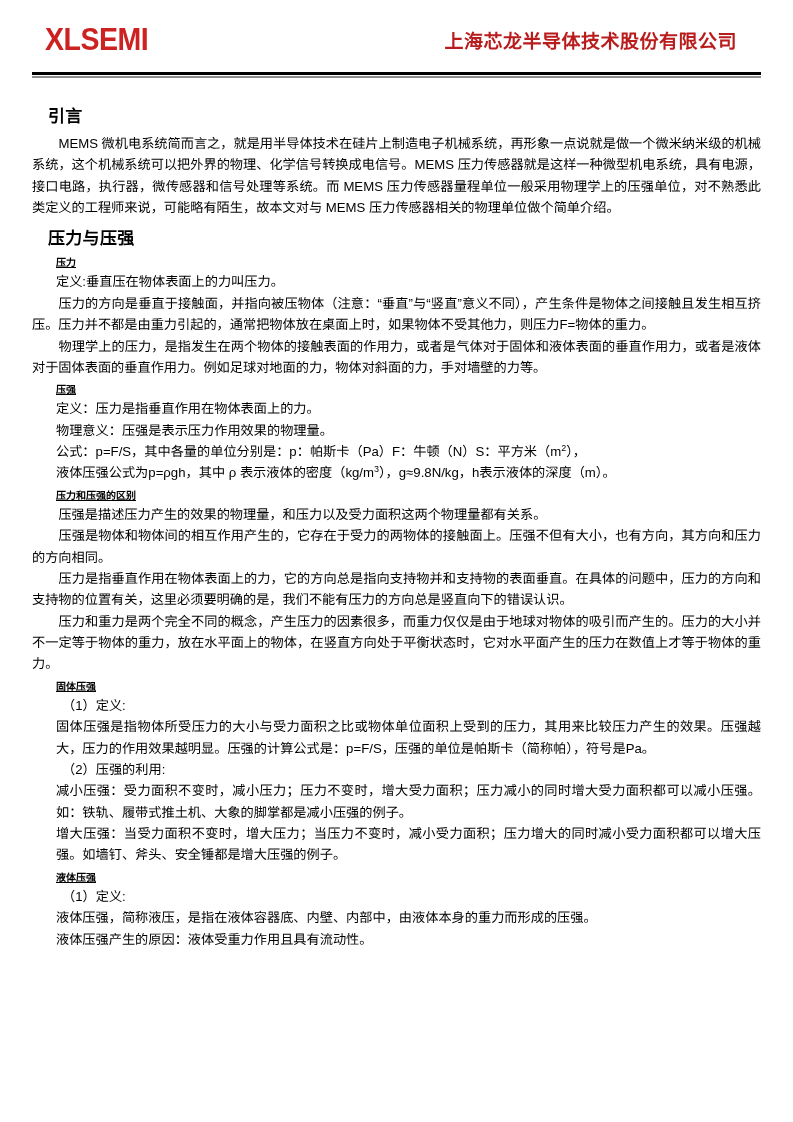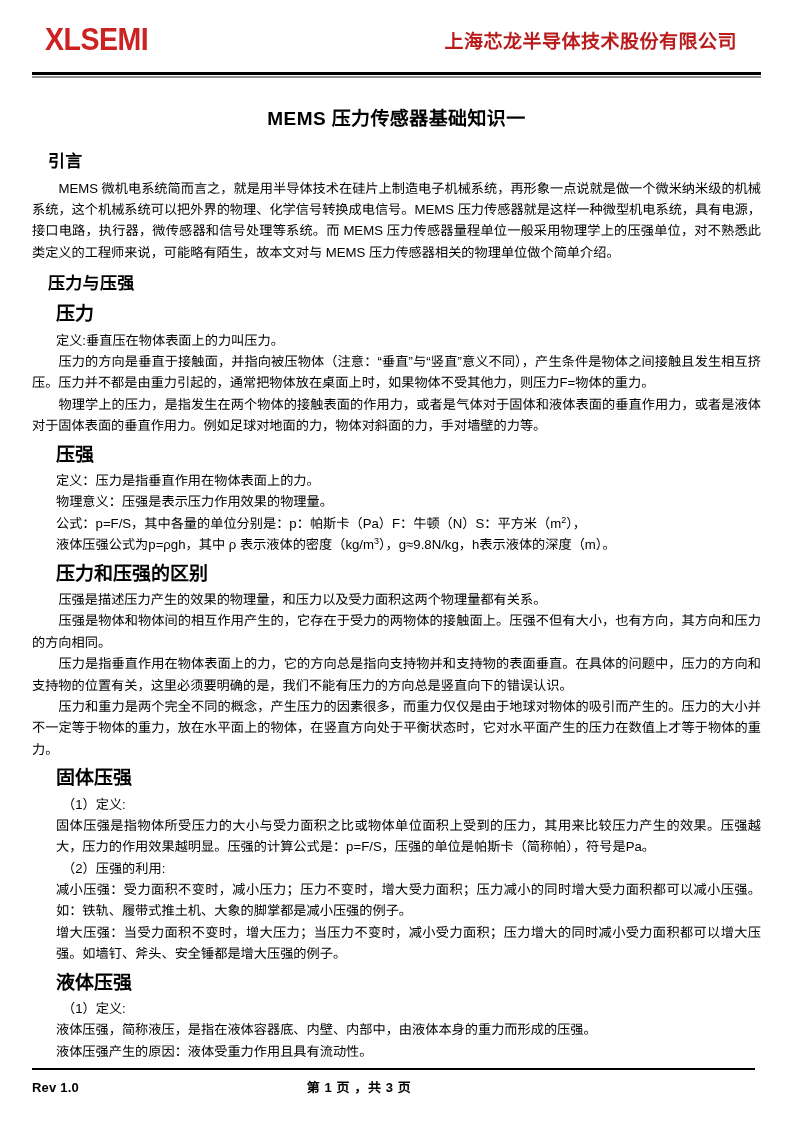--- a/index.html
+++ b/index.html
@@ -89,25 +89,26 @@
 
   h2.sec-h {
     font-size: 17px;
     font-weight: bold;
     margin: 10px 0 4px 16px;
     letter-spacing: 0.3px;
     line-height: 1.35;
   }
 
   h3.sub-h {
-    font-size: 19px;
+    font-size: 10px;
     font-weight: bold;
     margin: 4px 0 1px 0;
     padding-left: 24px;
     line-height: 1.5;
+    text-decoration: underline;
   }
 
   p.para {
     margin: 0;
     text-align: justify;
     text-justify: inter-ideograph;
     text-indent: 2em;
     line-height: 1.62;
   }
   p.flat {
@@ -156,21 +157,20 @@
     <div class="brand-logo">XLSEMI</div>
     <div class="company-name">上海芯龙半导体技术股份有限公司</div>
   </div>
   <div class="header-rule">
     <div class="bar-thick"></div>
     <div class="bar-thin"></div>
   </div>
 
   <div class="doc-body">
 
-    <div class="doc-title">MEMS 压力传感器基础知识一</div>
 
     <h2 class="sec-h">引言</h2>
     <p class="para">MEMS 微机电系统简而言之，就是用半导体技术在硅片上制造电子机械系统，再形象一点说就是做一个微米纳米级的机械系统，这个机械系统可以把外界的物理、化学信号转换成电信号。MEMS 压力传感器就是这样一种微型机电系统，具有电源，接口电路，执行器，微传感器和信号处理等系统。而 MEMS 压力传感器量程单位一般采用物理学上的压强单位，对不熟悉此类定义的工程师来说，可能略有陌生，故本文对与 MEMS 压力传感器相关的物理单位做个简单介绍。</p>
 
     <h2 class="sec-h">压力与压强</h2>
 
     <h3 class="sub-h">压力</h3>
     <p class="flat">定义:垂直压在物体表面上的力叫压力。</p>
     <p class="para">压力的方向是垂直于接触面，并指向被压物体（注意：“垂直”与“竖直”意义不同），产生条件是物体之间接触且发生相互挤压。压力并不都是由重力引起的，通常把物体放在桌面上时，如果物体不受其他力，则压力F=物体的重力。</p>
     <p class="para">物理学上的压力，是指发生在两个物体的接触表面的作用力，或者是气体对于固体和液体表面的垂直作用力，或者是液体对于固体表面的垂直作用力。例如足球对地面的力，物体对斜面的力，手对墙壁的力等。</p>
@@ -195,22 +195,14 @@
     <p class="flat" style="text-align:justify;">减小压强：受力面积不变时，减小压力；压力不变时，增大受力面积；压力减小的同时增大受力面积都可以减小压强。如：铁轨、履带式推土机、大象的脚掌都是减小压强的例子。</p>
     <p class="flat" style="text-align:justify;">增大压强：当受力面积不变时，增大压力；当压力不变时，减小受力面积；压力增大的同时减小受力面积都可以增大压强。如墙钉、斧头、安全锤都是增大压强的例子。</p>
 
     <h3 class="sub-h">液体压强</h3>
     <p class="flat-sub">（1）定义:</p>
     <p class="flat">液体压强，简称液压，是指在液体容器底、内壁、内部中，由液体本身的重力而形成的压强。</p>
     <p class="flat">液体压强产生的原因：液体受重力作用且具有流动性。</p>
 
   </div>
 
-  <div class="doc-footer">
-    <div class="footer-rule"></div>
-    <div class="footer-row">
-      <div class="footer-rev">Rev 1.0</div>
-      <div class="footer-pages">第 1 页 ，共 3 页</div>
-      <div class="footer-pad"></div>
-    </div>
-  </div>
 
 </div>
 
 </body></html>

